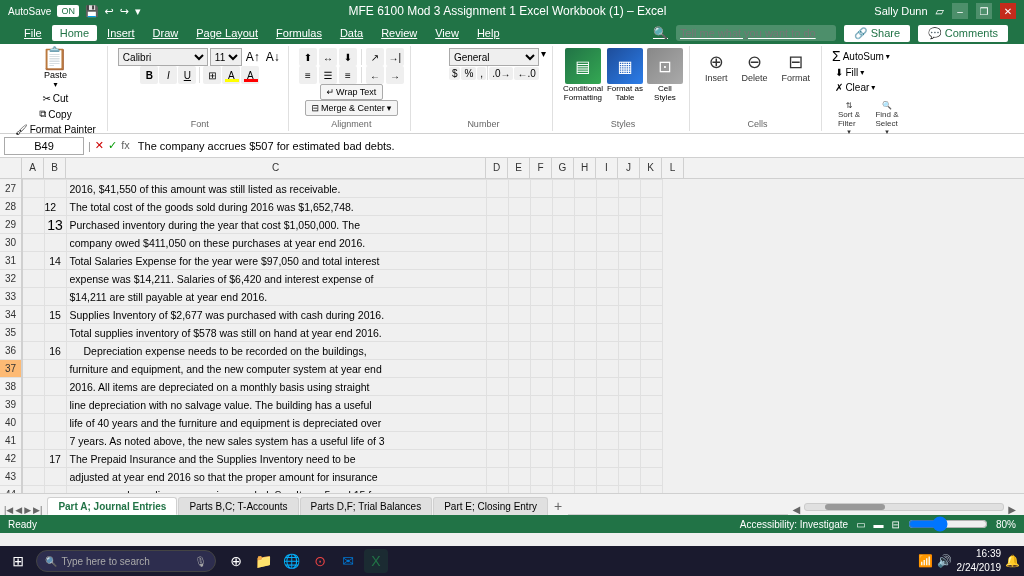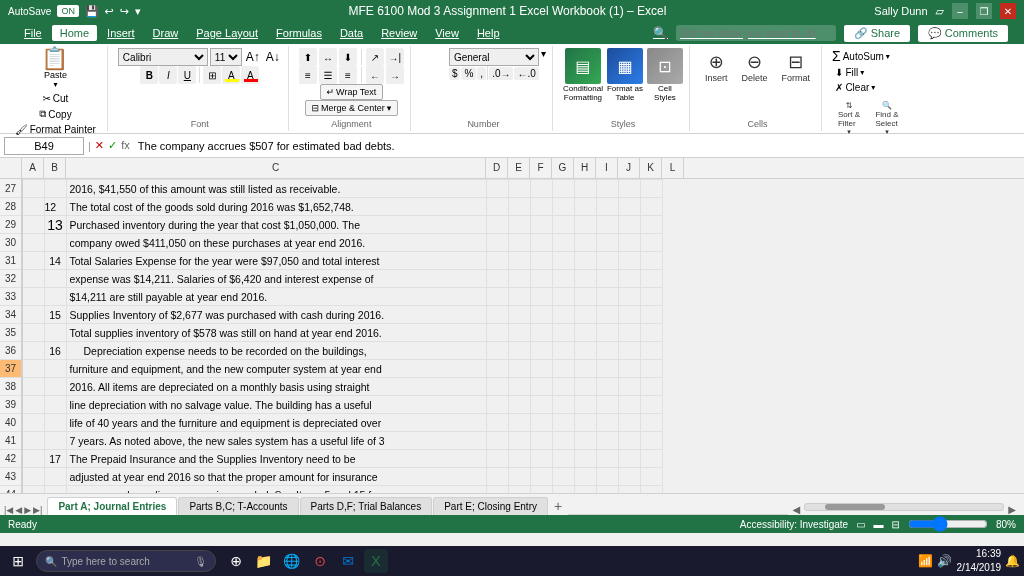--- a/index.html
+++ b/index.html
@@ -831,17 +831,17 @@
     <div class="taskbar-icon" style="color:#0094ff;">🌐</div>
     <div class="taskbar-icon" style="color:#e44;">⊙</div>
     <div class="taskbar-icon" style="color:#0078d4;">✉</div>
     <div class="taskbar-icon" style="color:#217346;background:rgba(33,115,70,0.2);border-radius:4px;">X</div>
   </div>
   <div class="taskbar-right">
     <span style="cursor:pointer;font-size:12px;">📶</span>
     <span style="cursor:pointer;font-size:12px;">🔊</span>
     <div class="time-display" style="cursor:pointer;">
       <div>16:39</div>
-      <div>2/14/2019</div>
+      <div>2/24/2019</div>
     </div>
     <span style="cursor:pointer;font-size:12px;">🔔</span>
   </div>
 </div>
 
 </body></html>

